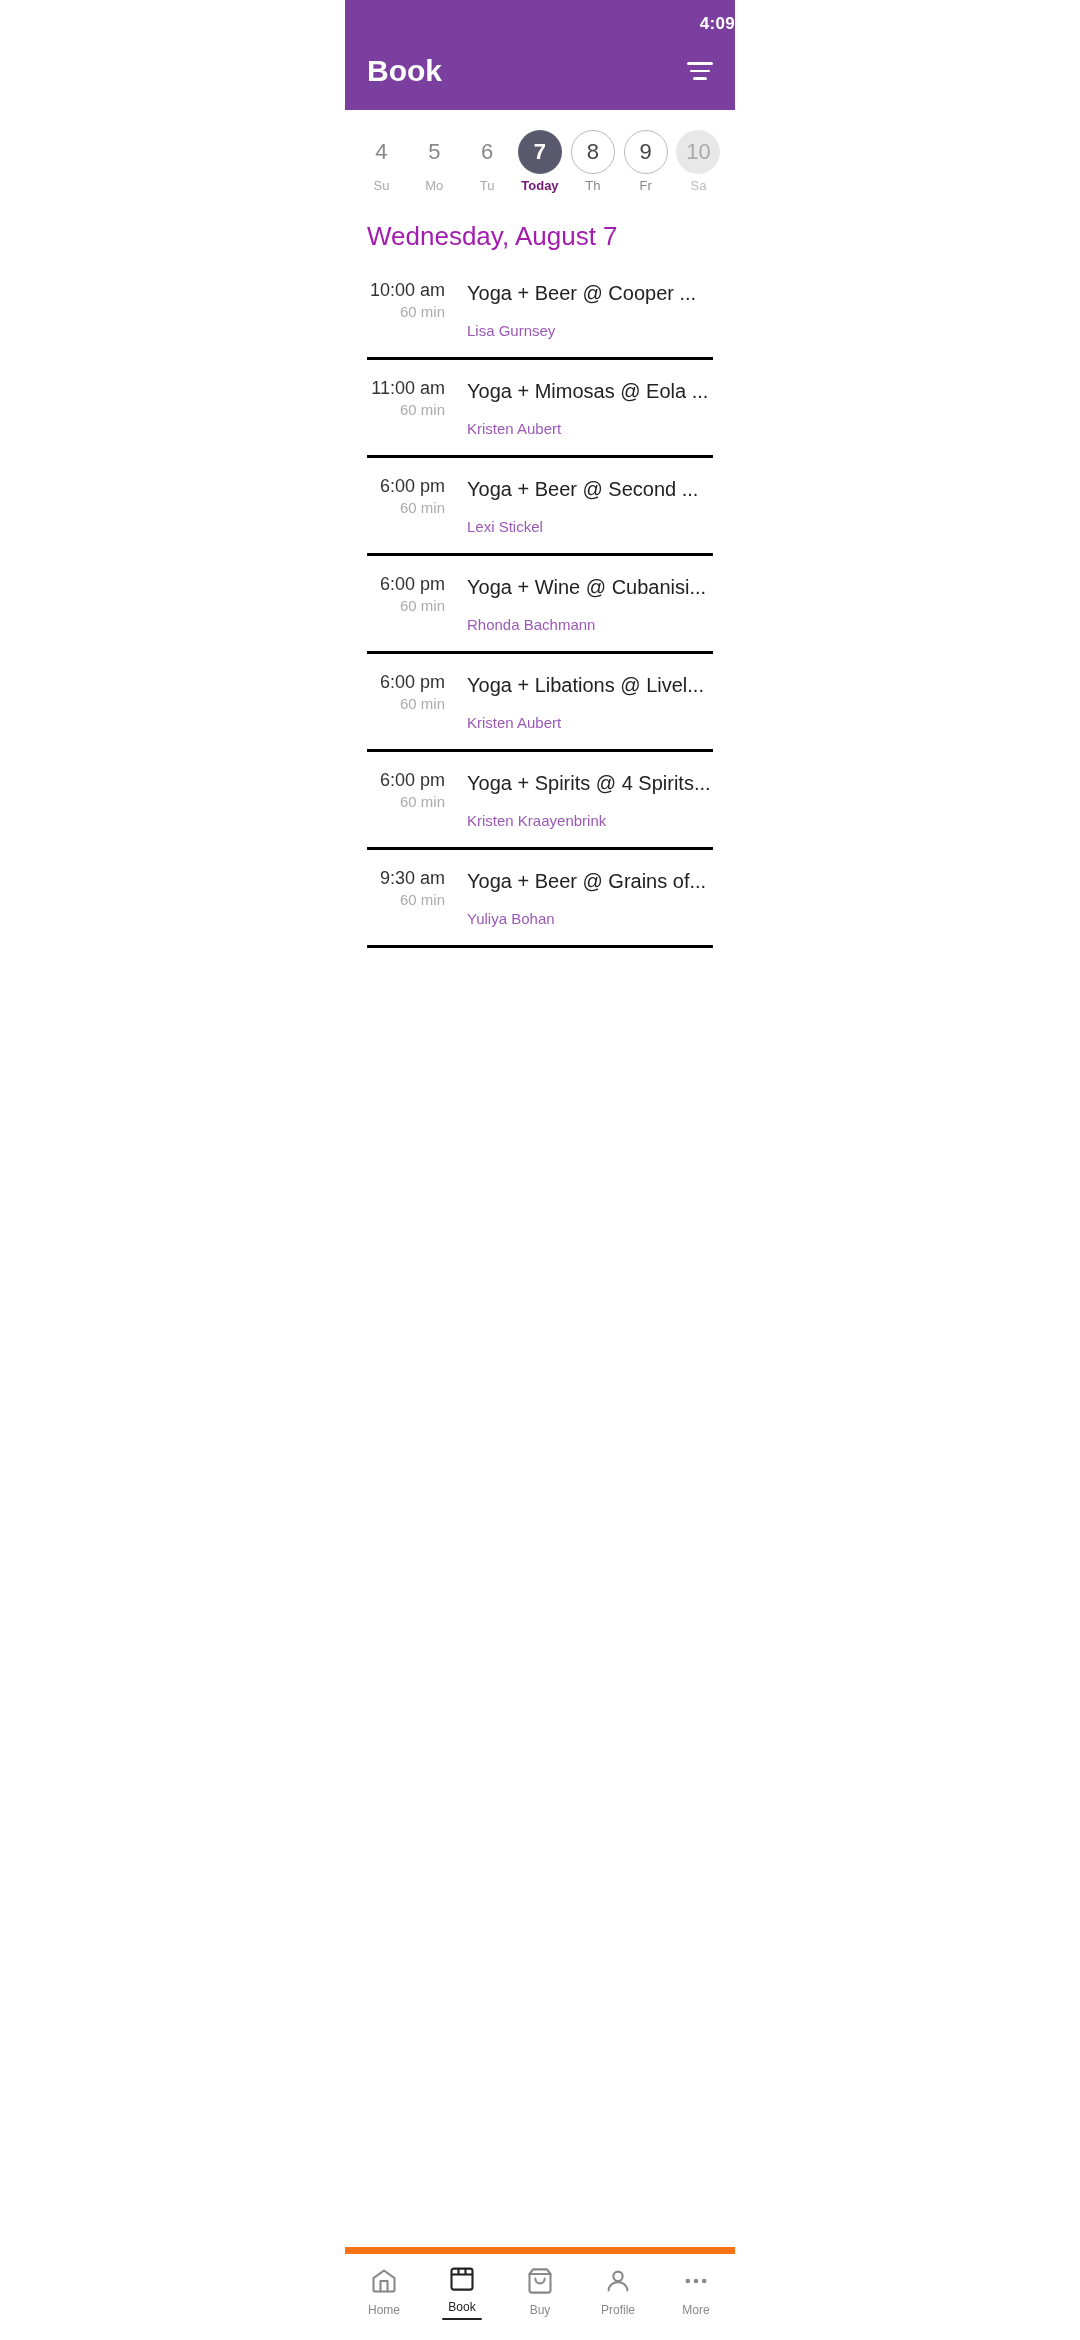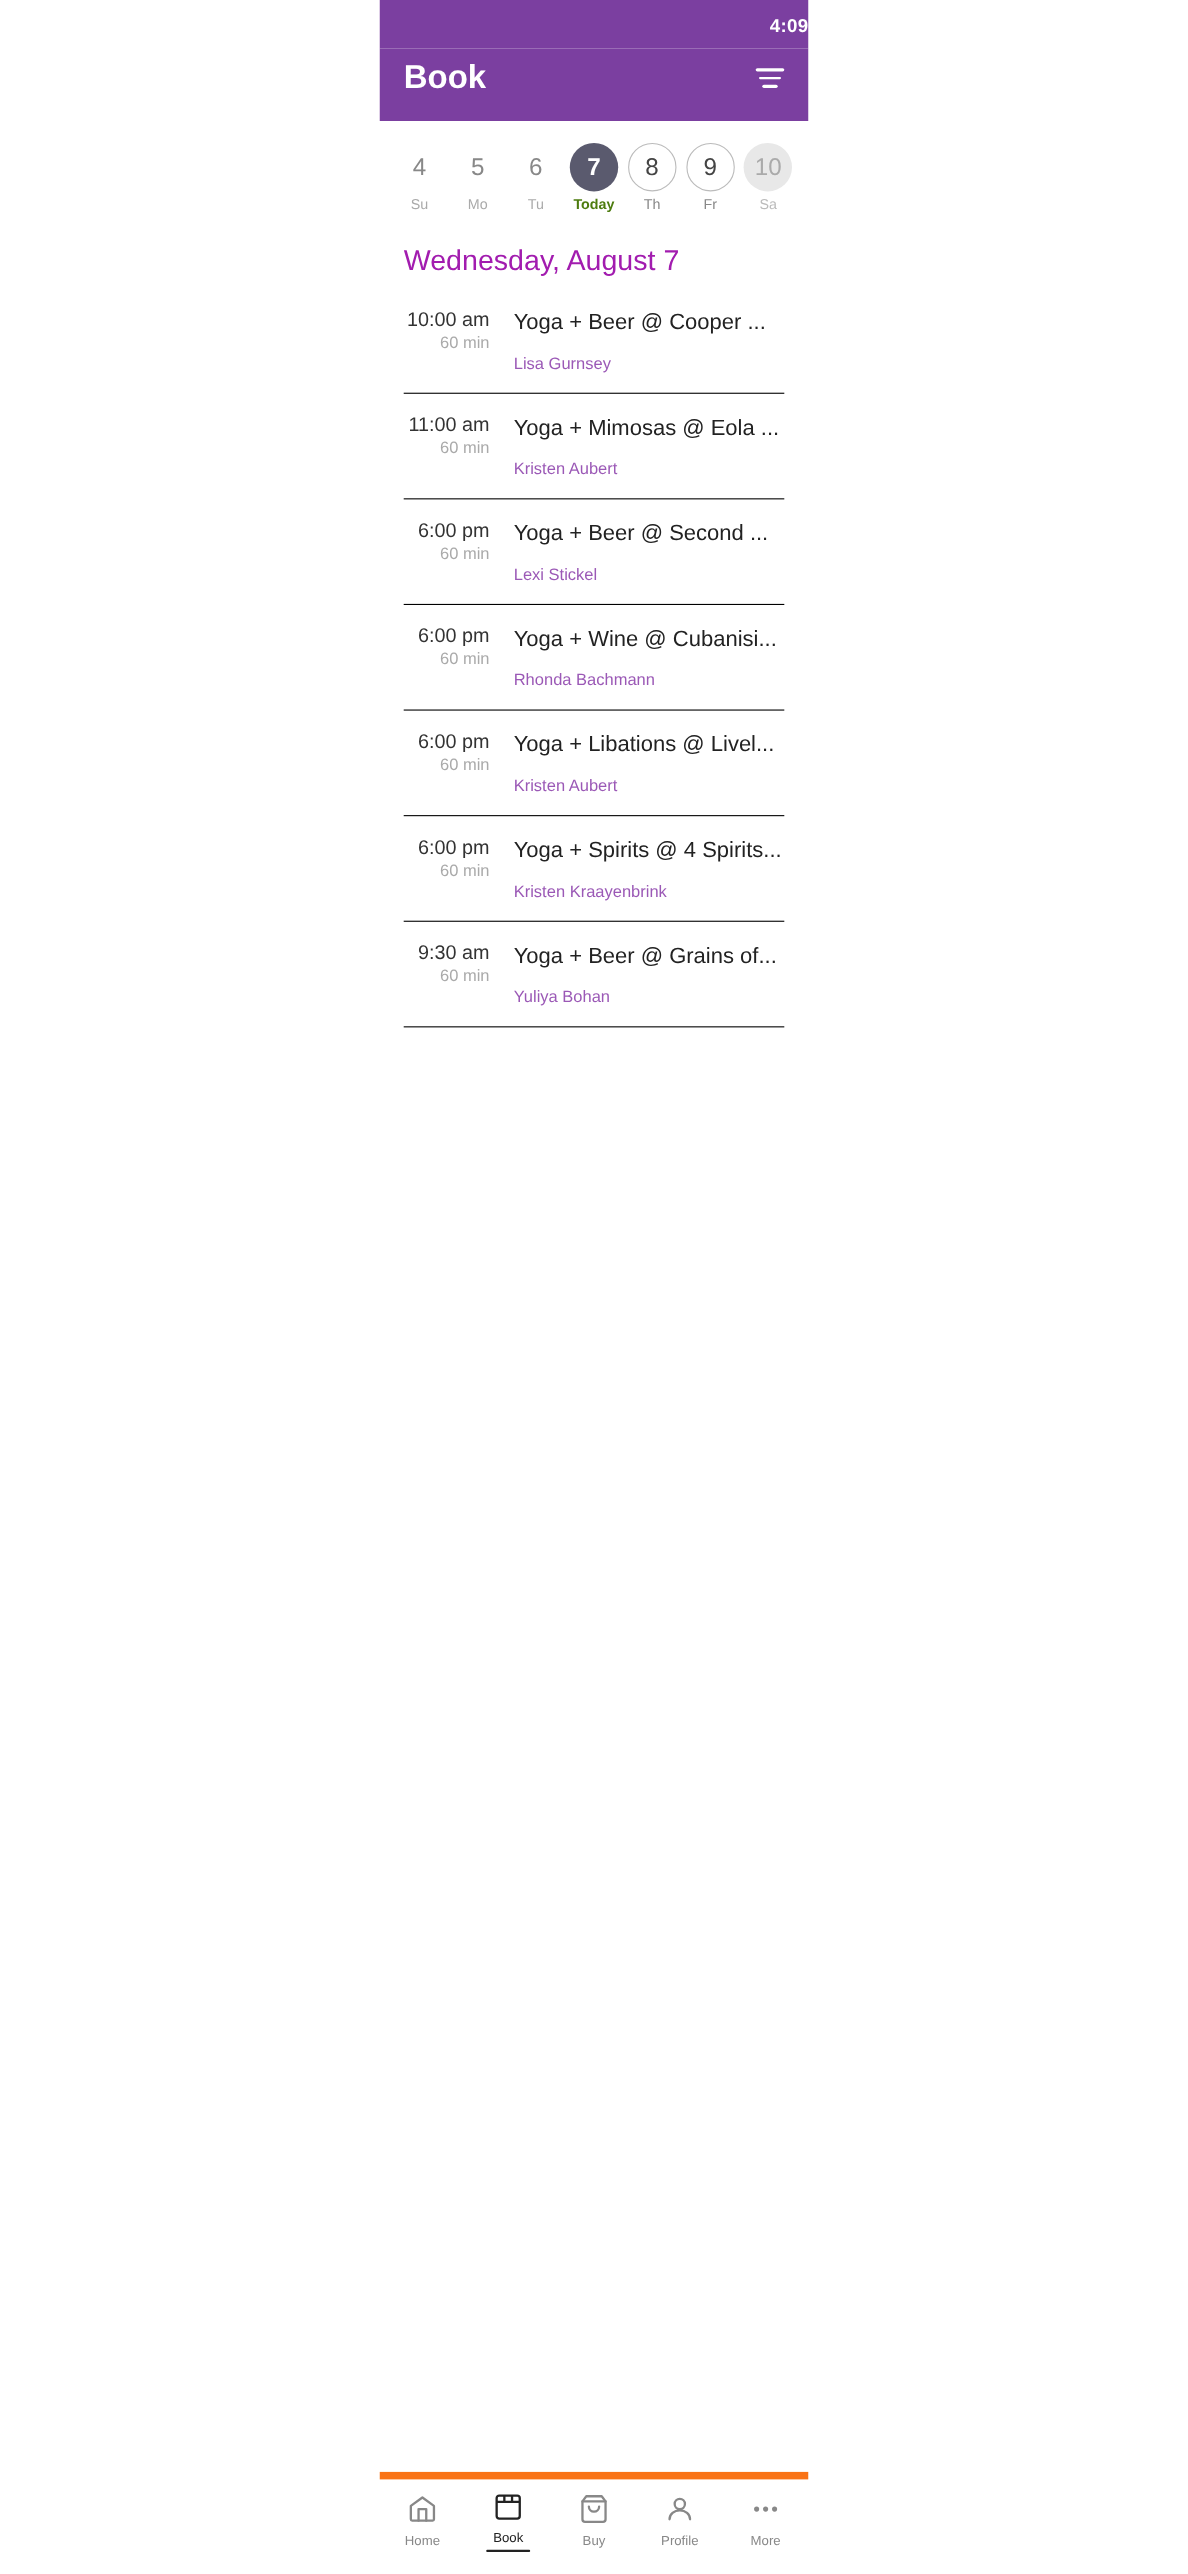--- a/index.html
+++ b/index.html
@@ -90,21 +90,21 @@
       font-size: 13px;
       color: #aaa;
       margin-top: 4px;
     }
     .day-item.today .day-number {
       background: #5a5a6e;
       color: #fff;
       font-weight: 600;
     }
     .day-item.today .day-label {
-      color: #4d7c0f;
+      color: #701a75;
       font-weight: 600;
     }
     .day-item.bordered .day-number {
       border: 1.5px solid #bbb;
       color: #444;
     }
     .day-item.bordered .day-label {
       color: #888;
     }
     .day-item.faded .day-number {
@@ -124,21 +124,21 @@
     }
 
     
     .class-list {
       padding: 0 22px;
     }
     .class-item {
       display: flex;
       align-items: flex-start;
       padding: 18px 0;
-      border-bottom: 1px solid #000000;
+      border-bottom: 3px solid #000000;
       cursor: pointer;
     }
     .class-time {
       min-width: 100px;
       text-align: right;
       padding-right: 22px;
     }
     .class-time-main {
       font-size: 18px;
       color: #333;

